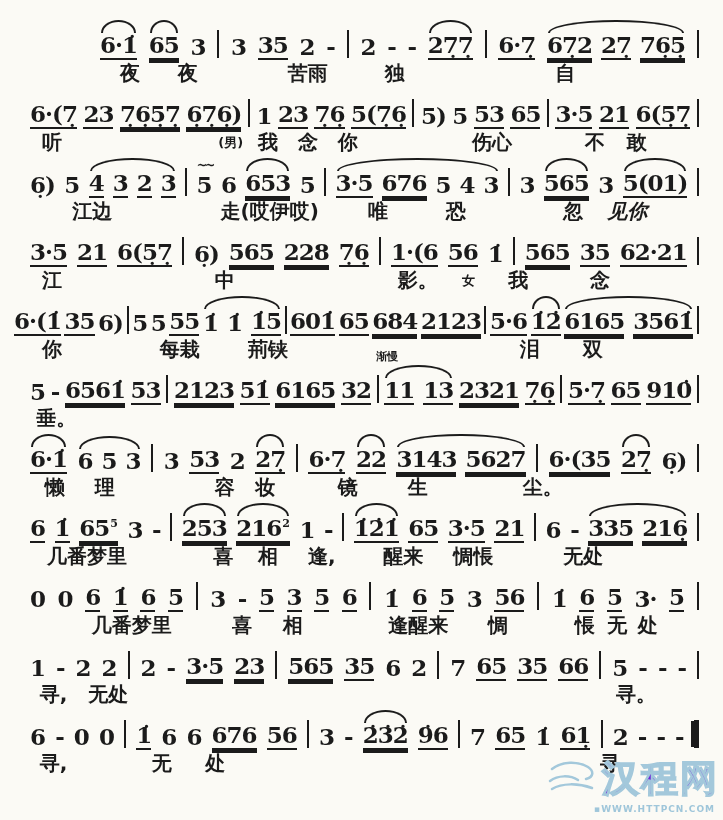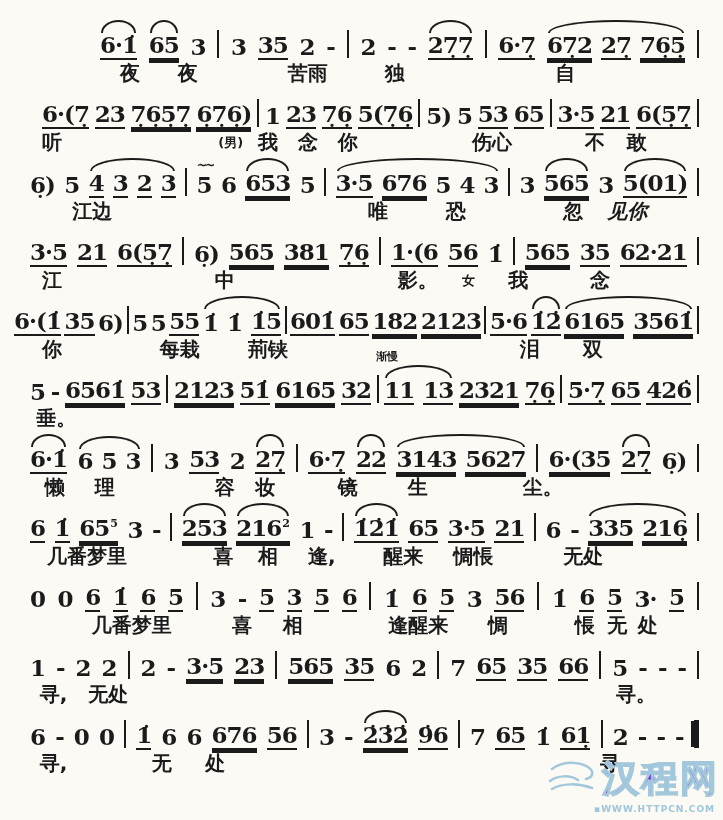--- a/index.html
+++ b/index.html
@@ -133,21 +133,21 @@
         </div>
         <div class="lyrics">
           <span class="lyr" style="left: 16.6%;">夜</span>
           <span class="lyr" style="left: 24.6%;">夜</span>
           <span class="lyr" style="left: 39.8%;">苦雨</span>
           <span class="lyr" style="left: 53.2%;">独</span>
           <span class="lyr" style="left: 76.8%;">自</span>
         </div>
       </div>
       <div class="system">
-        <div class="notes" style="padding-left: 42px;">
+        <div class="notes" style="padding-left: 30px;">
           <span class="tok u1">6·(7̣</span>
           <span class="tok u1">23</span>
           <span class="tok u2">7̣6̣5̣7̣</span>
           <span class="tok u2">6̣7̣6̣)</span>
           <span class="bar"></span>
           <span class="tok">1</span>
           <span class="tok u1">23</span>
           <span class="tok u1">7̣6̣</span>
           <span class="tok u1">5(7̣6̣</span>
           <span class="bar"></span>
@@ -203,35 +203,36 @@
             <span class="tok u2">565</span>
           </span>
           <span class="tok">3</span>
           <span class="tokgrp arc">
             <span class="tok u1">5(01)</span>
           </span>
           <span class="bar"></span>
         </div>
         <div class="lyrics">
           <span class="lyr" style="left: 10%;">江边</span>
+          <span class="lyr" style="left: 30.5%;">走(哎伊哎)</span>
           <span class="lyr" style="left: 50.9%;">唯</span>
           <span class="lyr" style="left: 61.7%;">恐</span>
           <span class="lyr" style="left: 77.9%;">忽</span>
           <span class="lyr" style="left: 84%; font-style: italic;">见你</span>
         </div>
       </div>
       <div class="system">
         <div class="notes" style="padding-left: 30px;">
           <span class="tok u1">3·5</span>
           <span class="tok u1">21</span>
           <span class="tok u1">6(5̣7̣</span>
           <span class="bar"></span>
           <span class="tok">6̣)</span>
           <span class="tok u2">565</span>
-          <span class="tok u2">381</span>
+          <span class="tok u2">228</span>
           <span class="tok u1">7̣6̣</span>
           <span class="bar"></span>
           <span class="tok u1">1·(6</span>
           <span class="tok u1">56</span>
           <span class="tok">1̇</span>
           <span class="bar"></span>
           <span class="tok u2">565</span>
           <span class="tok u1">35</span>
           <span class="tok u1">62·21</span>
           <span class="bar"></span>
@@ -255,21 +256,21 @@
           <span class="tok">5</span>
           <span class="tok u1">55</span>
           <span class="tokgrp arc">
             <span class="tok">1̇</span>
             <span class="tok">1̇</span>
             <span class="tok u1">1̇5</span>
           </span>
           <span class="bar"></span>
           <span class="tok u1">601̇</span>
           <span class="tok u1">65</span>
-          <span class="tok u2">182</span>
+          <span class="tok u2">684</span>
           <span class="tok u2">2123</span>
           <span class="bar"></span>
           <span class="tok u1">5·6</span>
           <span class="tokgrp arc">
             <span class="tok u1">1̇2̇</span>
           </span>
           <span class="tokgrp arc">
             <span class="tok u2">6165</span>
             <span class="tok u2">3561̇</span>
           </span>
@@ -298,21 +299,21 @@
           <span class="tokgrp arc">
             <span class="ann">渐慢</span>
             <span class="tok u1">11</span>
             <span class="tok u1">13</span>
           </span>
           <span class="tok u2">2321</span>
           <span class="tok u1">7̣6̣</span>
           <span class="bar"></span>
           <span class="tok u1">5·7̣</span>
           <span class="tok u1">65</span>
-          <span class="tok u1">426̇</span>
+          <span class="tok u1">910̇</span>
           <span class="bar"></span>
         </div>
         <div class="lyrics">
           <span class="lyr" style="left: 5%;">垂。</span>
         </div>
       </div>
       <div class="system">
         <div class="notes" style="padding-left: 30px;">
           <span class="tokgrp arc">
             <span class="tok u1">6·1̇</span>

